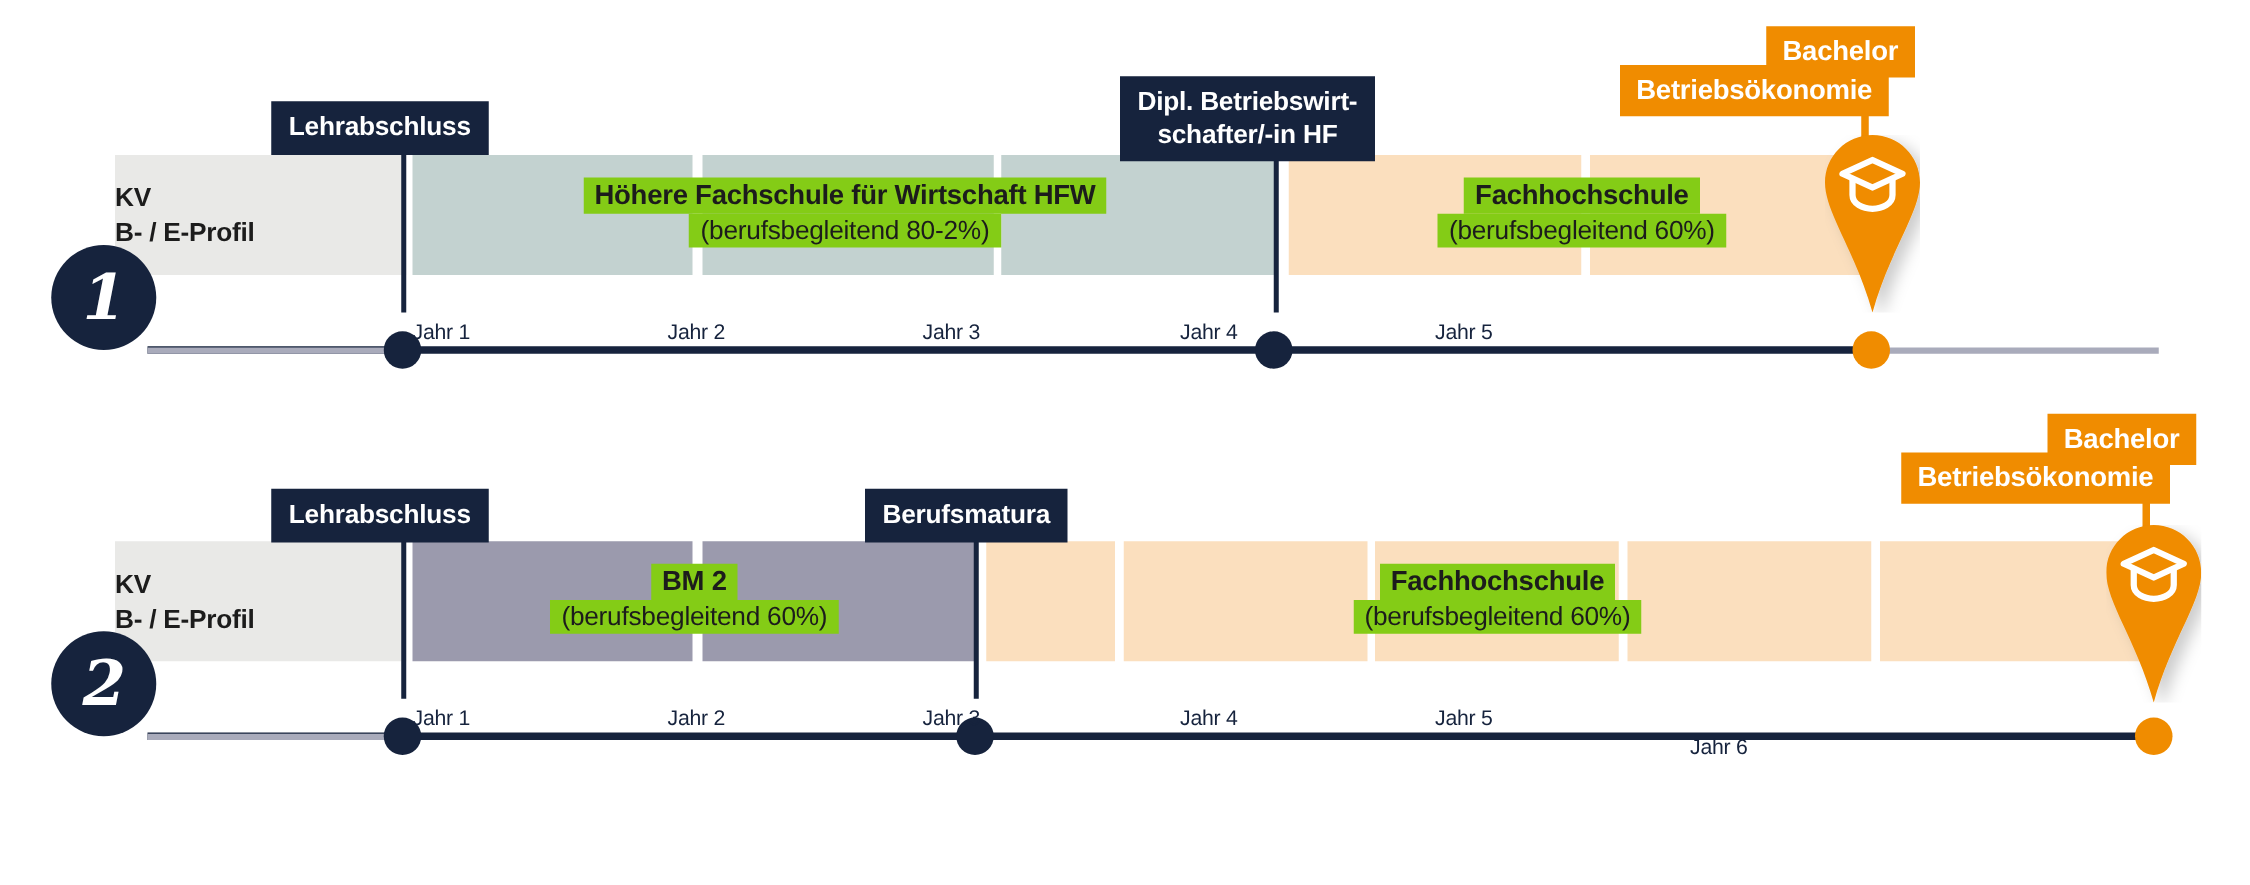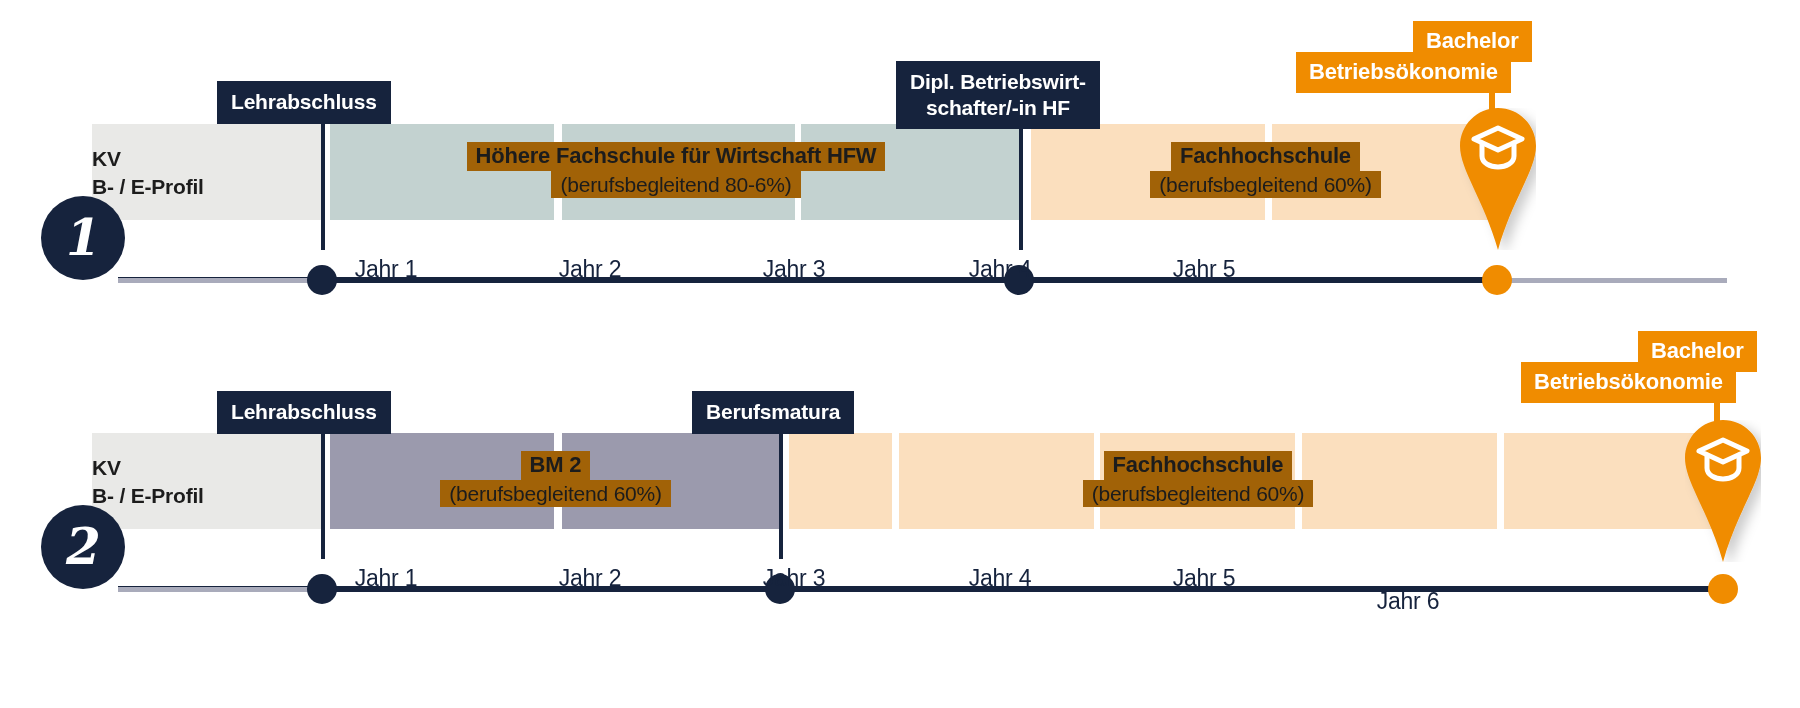--- a/index.html
+++ b/index.html
@@ -43,21 +43,21 @@
     position:absolute;
     text-align:center;
     color:#1c1c1c;
     line-height:1.22;
     pointer-events:none;
   }
   .caption .line{
     display:block;
   }
   .caption .line span{
-    background:#a16207;
+    background:#84cc16;
     padding:1px 9px;
     display:inline-block;
   }
   .caption .t1 span{font-weight:700;font-size:22px;letter-spacing:-0.2px;}
   .caption .t2 span{font-weight:400;font-size:21px;letter-spacing:-0.2px;}
 
   
   .kv-caption{
     position:absolute;text-align:left;color:#1c1c1c;
     font-weight:700;font-size:21px;line-height:1.35;letter-spacing:-0.2px;
@@ -90,23 +90,23 @@
   .badge-stem{position:absolute;width:6px;background:#f08c00;}
 
   
   .pin{position:absolute;}
   .pin svg{display:block;}
 
   
   .year{
     position:absolute;
     color:#16233d;
-    font-size:23px;font-weight:400;
+    font-size:17px;font-weight:400;
     letter-spacing:-0.2px;
-    text-align:center;
+    text-align:left;
     white-space:nowrap;
   }
 </style>
 </head>
 <body>
 
 <div id="stage">
 
   <div>
 
@@ -118,21 +118,21 @@
 
     <div class="bar teal" style="left:330px;top:124px;width:224px;height:96px;"></div>
     <div class="bar teal" style="left:562px;top:124px;width:233px;height:96px;"></div>
     <div class="bar teal" style="left:801px;top:124px;width:221px;height:96px;"></div>
 
     <div class="bar peach" style="left:1031px;top:124px;width:234px;height:96px;"></div>
     <div class="bar peach" style="left:1272px;top:124px;width:228px;height:96px;"></div>
 
     <div class="caption" style="left:330px;top:142px;width:692px;">
       <span class="line t1"><span>Höhere Fachschule für Wirtschaft HFW</span></span>
-      <span class="line t2"><span>(berufsbegleitend 80-6%)</span></span>
+      <span class="line t2"><span>(berufsbegleitend 80-2%)</span></span>
     </div>
 
     <div class="caption" style="left:1031px;top:142px;width:469px;">
       <span class="line t1"><span>Fachhochschule</span></span>
       <span class="line t2"><span>(berufsbegleitend 60%)</span></span>
     </div>
 
     <div class="flag-stem" style="left:321px;top:112px;height:138px;"></div>
     <div class="flag" style="left:217px;top:81px;">
       <span>Lehrabschluss</span>

